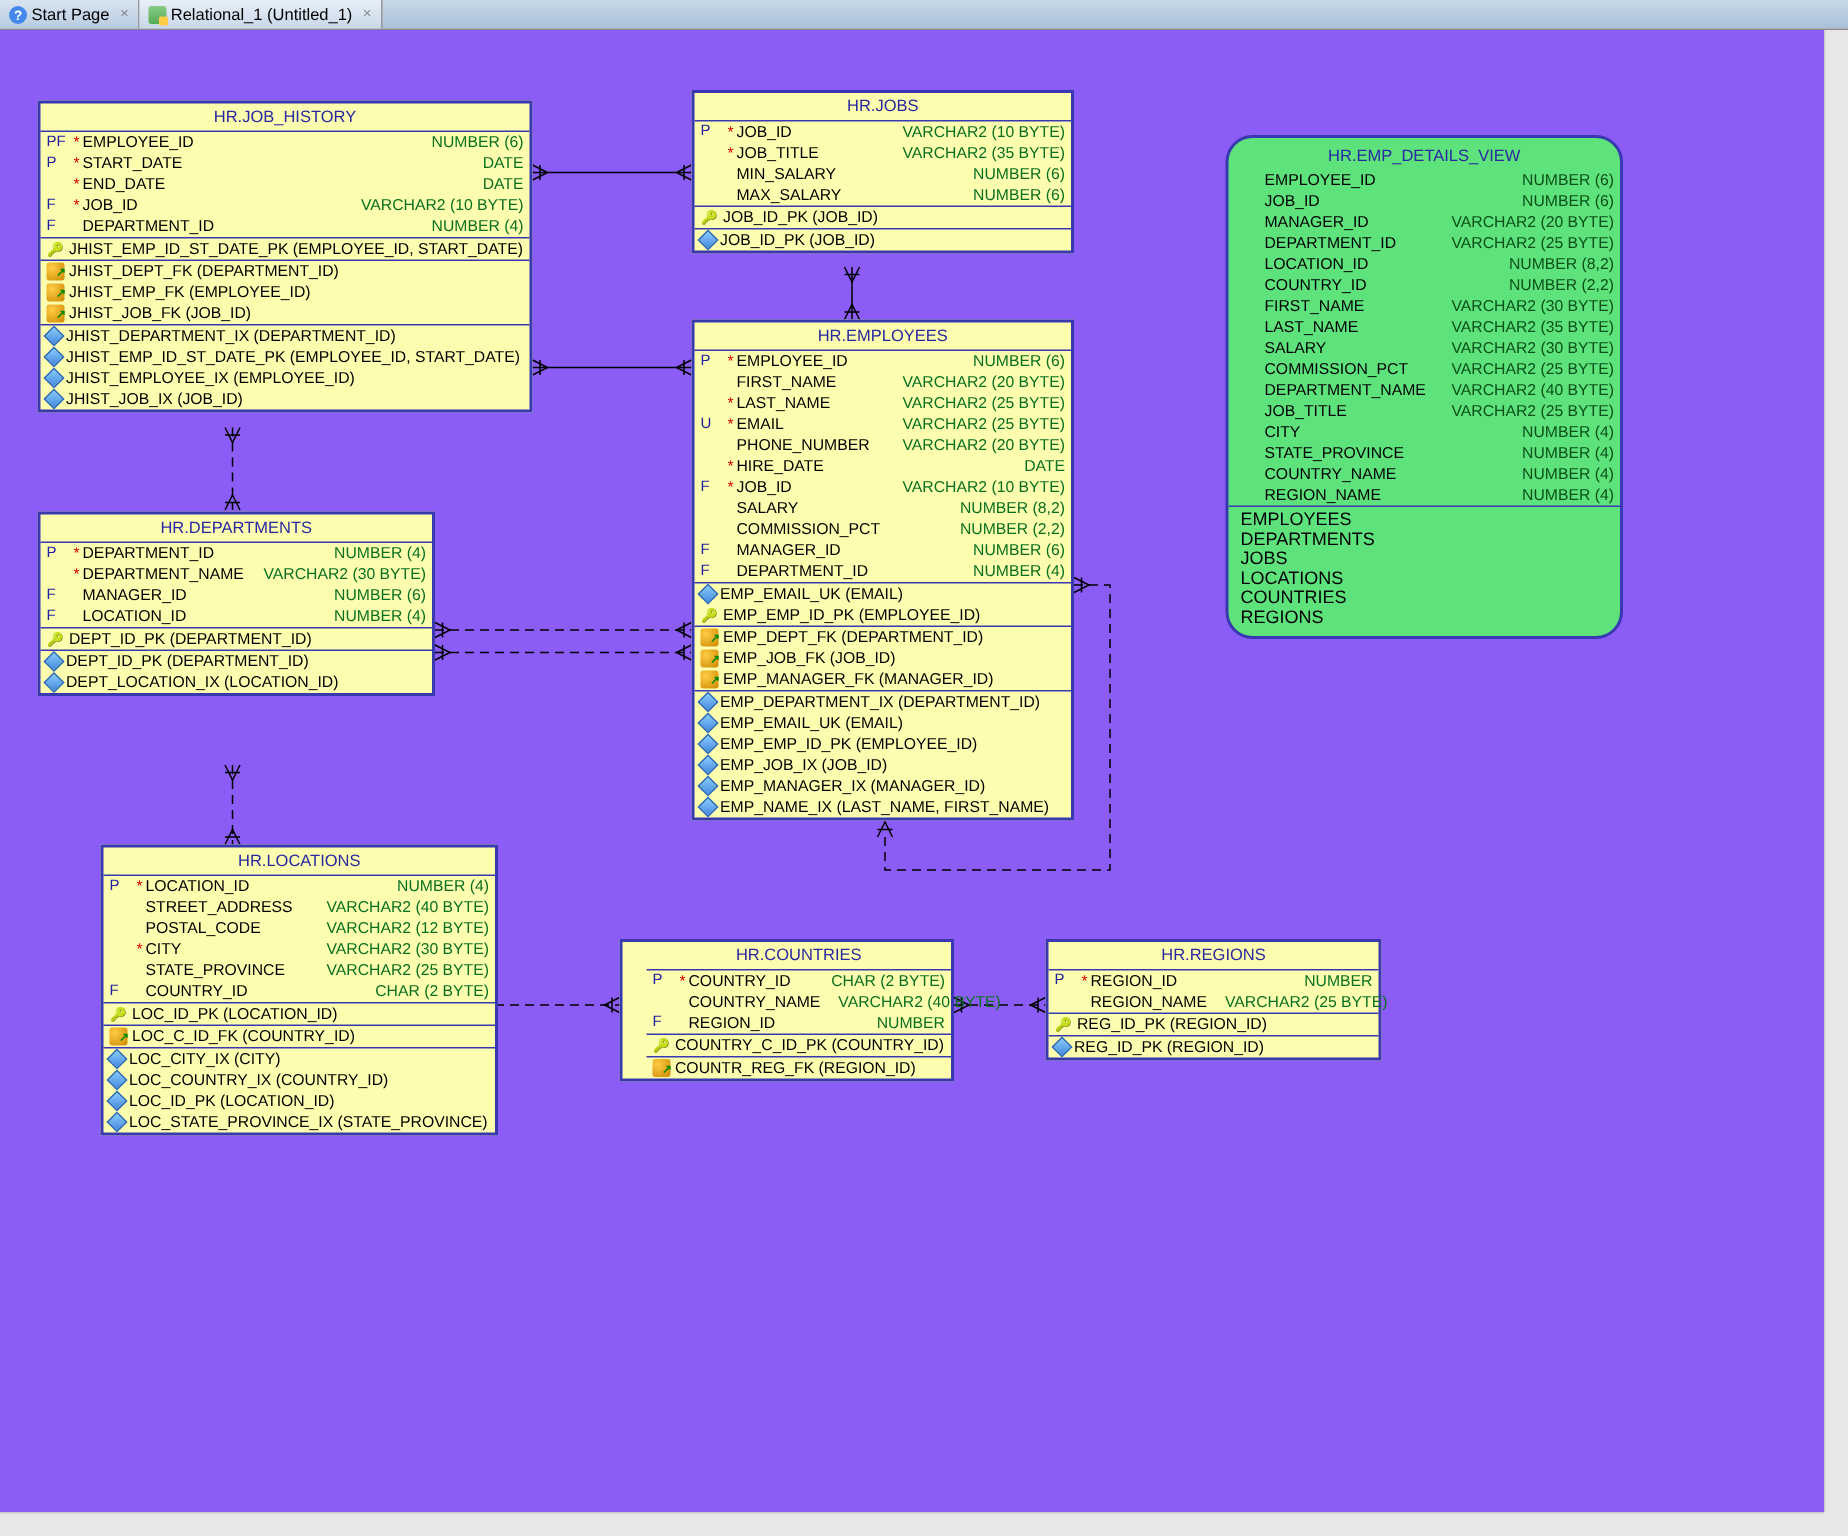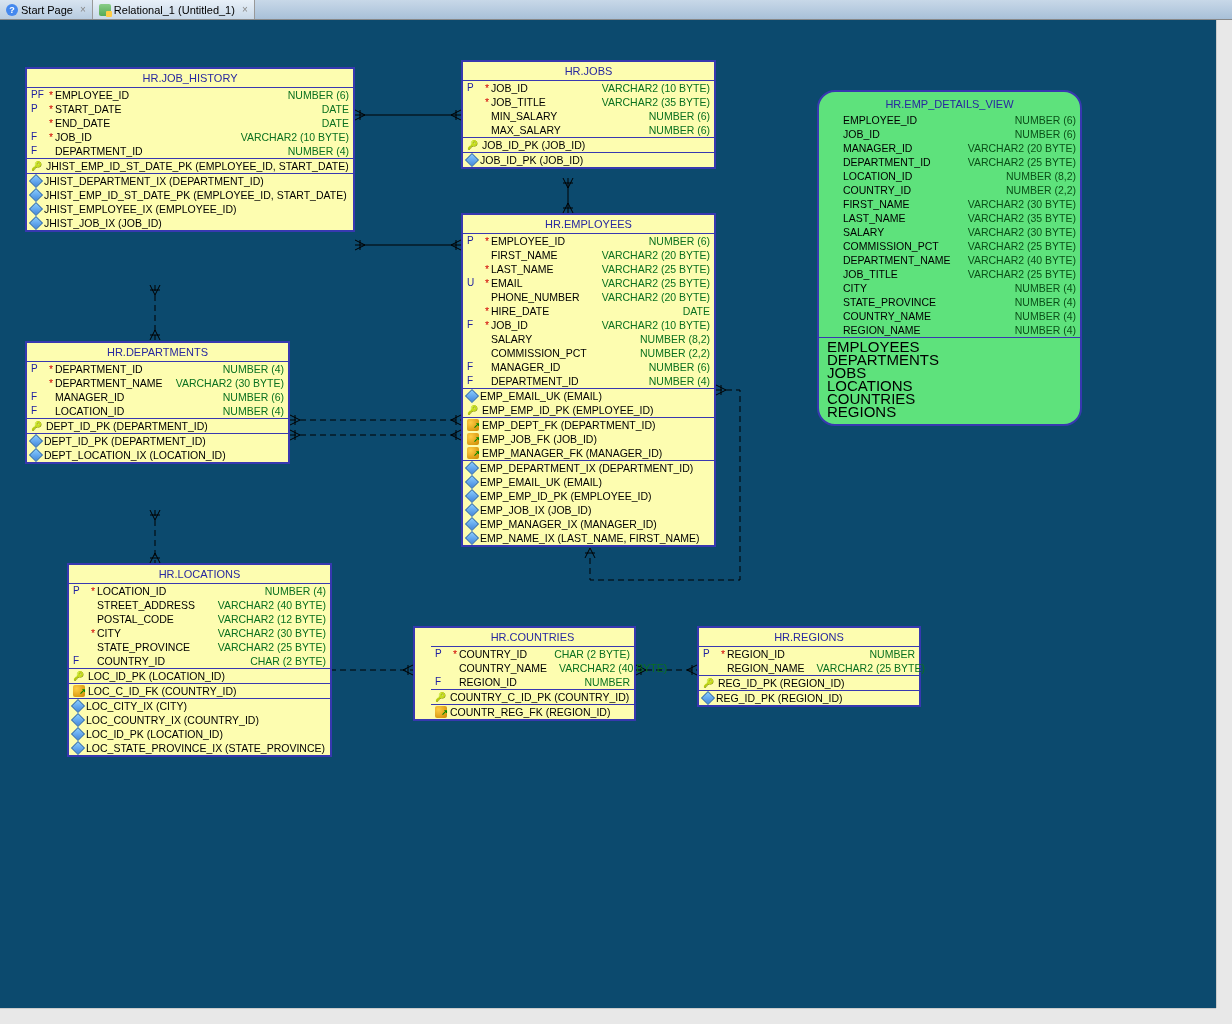--- a/index.html
+++ b/index.html
@@ -1,42 +1,42 @@
 <!DOCTYPE html>
 <html><head>
 <meta charset="utf-8">
 <style>
 * { box-sizing: border-box; margin: 0; padding: 0; }
 body { font-family: Arial, sans-serif; font-size: 11px; background: #fff; width: 1232px; height: 1024px; position: relative; overflow: hidden; }
 .tab-bar { display: flex; height: 20px; background: linear-gradient(to bottom, #c8d8e8, #a8c0d8); border-bottom: 1px solid #888; }
 .tab { display: flex; align-items: center; padding: 2px 6px; border-right: 1px solid #999; font-size: 11px; cursor: pointer; background: linear-gradient(to bottom,#d8e4f0,#b8cce0); gap: 3px; }
 .tab.active { background: linear-gradient(to bottom,#e8f0f8,#c8d8e8); }
 .tab-close { color: #888; font-size: 10px; margin-left: 4px; cursor: pointer; }
-.canvas-wrapper { position: absolute; top: 20px; left: 0; right: 16px; bottom: 16px; background: #0c4a6e; overflow: hidden; }
+.canvas-wrapper { position: absolute; top: 20px; left: 0; right: 16px; bottom: 16px; background: #8b5cf6; overflow: hidden; }
 .canvas { position: relative; width: 100%; height: 100%; }
 .vscroll { position: absolute; top: 20px; right: 0; width: 16px; bottom: 16px; background: #e8e8e8; border-left: 1px solid #ccc; }
 .hscroll { position: absolute; left: 0; right: 16px; bottom: 0; height: 16px; background: #e8e8e8; border-top: 1px solid #ccc; }
 .scroll-corner { position: absolute; right: 0; bottom: 0; width: 16px; height: 16px; background: #e8e8e8; }
 
 .entity { position: absolute; border: 2px solid #3838b0; font-size: 10.5px; }
 .entity.table { background: #fdfdb0; }
 .entity.view { background: #5ee27c; border-radius: 18px; overflow: hidden; margin-top: 30px; }
 .entity-title { text-align: center; color: #2828a0; font-weight: normal; padding: 3px 0; font-size: 11px; border-bottom: 1px solid #3838b0; }
 .view .entity-title { border-bottom: none; padding-top: 6px; }
 .section { border-bottom: 1px solid #3838b0; }
 .section:last-child { border-bottom: none; }
 .row { display: flex; align-items: center; padding: 0 4px; line-height: 14px; height: 14px; white-space: nowrap; }
 .flags { width: 16px; color: #2020a0; font-size: 10px; flex-shrink: 0; text-align: left; }
 .ast { color: #d00000; width: 8px; display: inline-block; text-align: center; flex-shrink: 0; }
 .colname { color: #000; flex-shrink: 0; }
 .coltype { color: #0a7020; margin-left: auto; padding-left: 12px; }
 .view .coltype { color: #0a5018; }
 .cons-row { display: flex; align-items: center; padding: 0 4px; line-height: 14px; height: 14px; gap: 3px; white-space: nowrap; }
 .cons-text { color: #000; font-size: 10.5px; }
-.view-refs { padding: 2px 8px 6px 8px; color: #000; font-size: 15px; line-height: 13px; border-top: 1px solid #3838b0; }
+.view-refs { padding: 2px 8px 6px 8px; color: #000; font-size: 12px; line-height: 13px; border-top: 1px solid #3838b0; }
 
 .ico { width: 12px; height: 12px; display: inline-flex; align-items: center; justify-content: center; font-size: 9px; flex-shrink: 0; }
 .ico-pk::before { content: "🔑"; font-size: 9px; filter: hue-rotate(20deg); }
 .ico-fk { width: 12px; height: 12px; background: radial-gradient(circle at 30% 30%, #ffcc44, #cc8800); border-radius: 2px; position: relative; }
 .ico-fk::after { content: "↗"; position: absolute; right: -1px; bottom: -2px; color: #008800; font-size: 8px; font-weight: bold; }
 .ico-idx { width: 10px; height: 10px; transform: rotate(45deg); background: linear-gradient(135deg,#88ccff,#4488dd); border: 1px solid #2266bb; }
 
 svg.connectors { position: absolute; top: 0; left: 0; width: 100%; height: 100%; pointer-events: none; }
 svg.connectors line, svg.connectors path { stroke: #000; stroke-width: 1; fill: none; }
 .dashed { stroke-dasharray: 6 4; }
@@ -159,20 +159,34 @@
           </div>
         </div>
         <div class="section">
           <div class="cons-row">
             <span class="ico ico-pk"></span>
             <span class="cons-text">JHIST_EMP_ID_ST_DATE_PK (EMPLOYEE_ID, START_DATE)</span>
           </div>
         </div>
         <div class="section">
           <div class="cons-row">
+            <span class="ico ico-fk"></span>
+            <span class="cons-text">JHIST_DEPT_FK (DEPARTMENT_ID)</span>
+          </div>
+          <div class="cons-row">
+            <span class="ico ico-fk"></span>
+            <span class="cons-text">JHIST_EMP_FK (EMPLOYEE_ID)</span>
+          </div>
+          <div class="cons-row">
+            <span class="ico ico-fk"></span>
+            <span class="cons-text">JHIST_JOB_FK (JOB_ID)</span>
+          </div>
+        </div>
+        <div class="section">
+          <div class="cons-row">
             <span class="ico ico-idx"></span>
             <span class="cons-text">JHIST_DEPARTMENT_IX (DEPARTMENT_ID)</span>
           </div>
           <div class="cons-row">
             <span class="ico ico-idx"></span>
             <span class="cons-text">JHIST_EMP_ID_ST_DATE_PK (EMPLOYEE_ID, START_DATE)</span>
           </div>
           <div class="cons-row">
             <span class="ico ico-idx"></span>
             <span class="cons-text">JHIST_EMPLOYEE_IX (EMPLOYEE_ID)</span>

